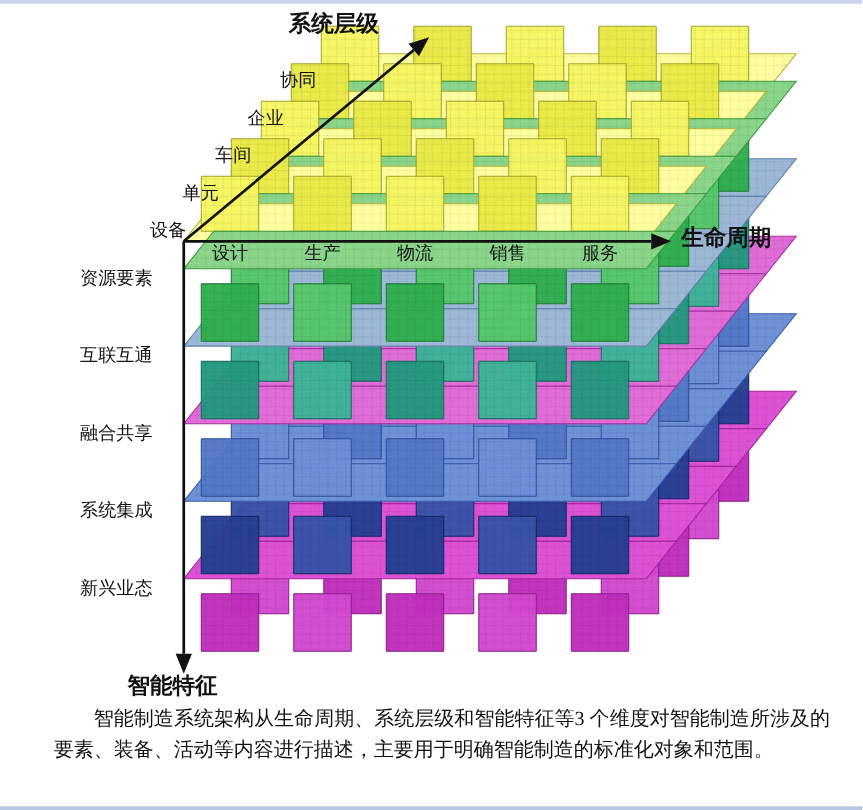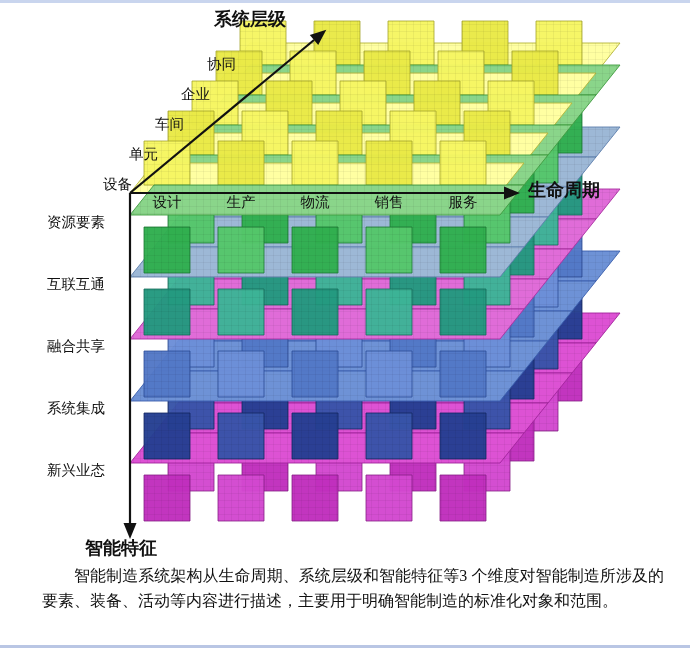--- a/index.html
+++ b/index.html
@@ -2,27 +2,27 @@
 <html><head>
 <meta charset="utf-8">
 <style>
   html,body{margin:0;padding:0;}
   body{
     width:690px;height:648px;background:#ffffff;overflow:hidden;
     font-family:"Liberation Sans",sans-serif;
   }
   .page{
     width:690px;height:648px;box-sizing:border-box;background:#ffffff;
-    border-top:3px solid #c9d5ee;border-bottom:3px solid #b9c6e4;
+    border-top:3px solid #c9d5ee;border-bottom:3px solid #b9c6e4;padding-left:17px;
   }
   .figure-area{width:690px;height:558px;}
   svg{display:block;}
   svg text{font-family:"Liberation Sans",sans-serif;}
   .caption{
-    margin:2px 0 0 16px;padding:0 26px;
+    margin:2px 0 0 0;padding:0 26px;
     font-family:"Liberation Serif",serif;
     font-size:16px;line-height:1.58;color:#111111;
     text-indent:2em;text-align:justify;
   }
 </style>
 </head>
 <body>
 
 <div class="page" style="border-top-color: rgb(201, 213, 238); border-bottom-color: rgb(185, 198, 228); background: rgb(255, 255, 255);">
   <div class="figure-area">

